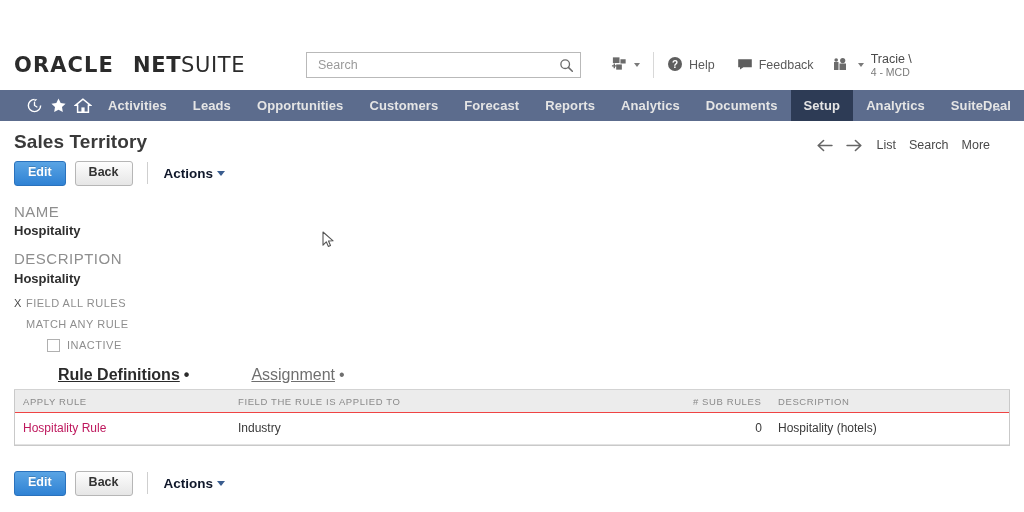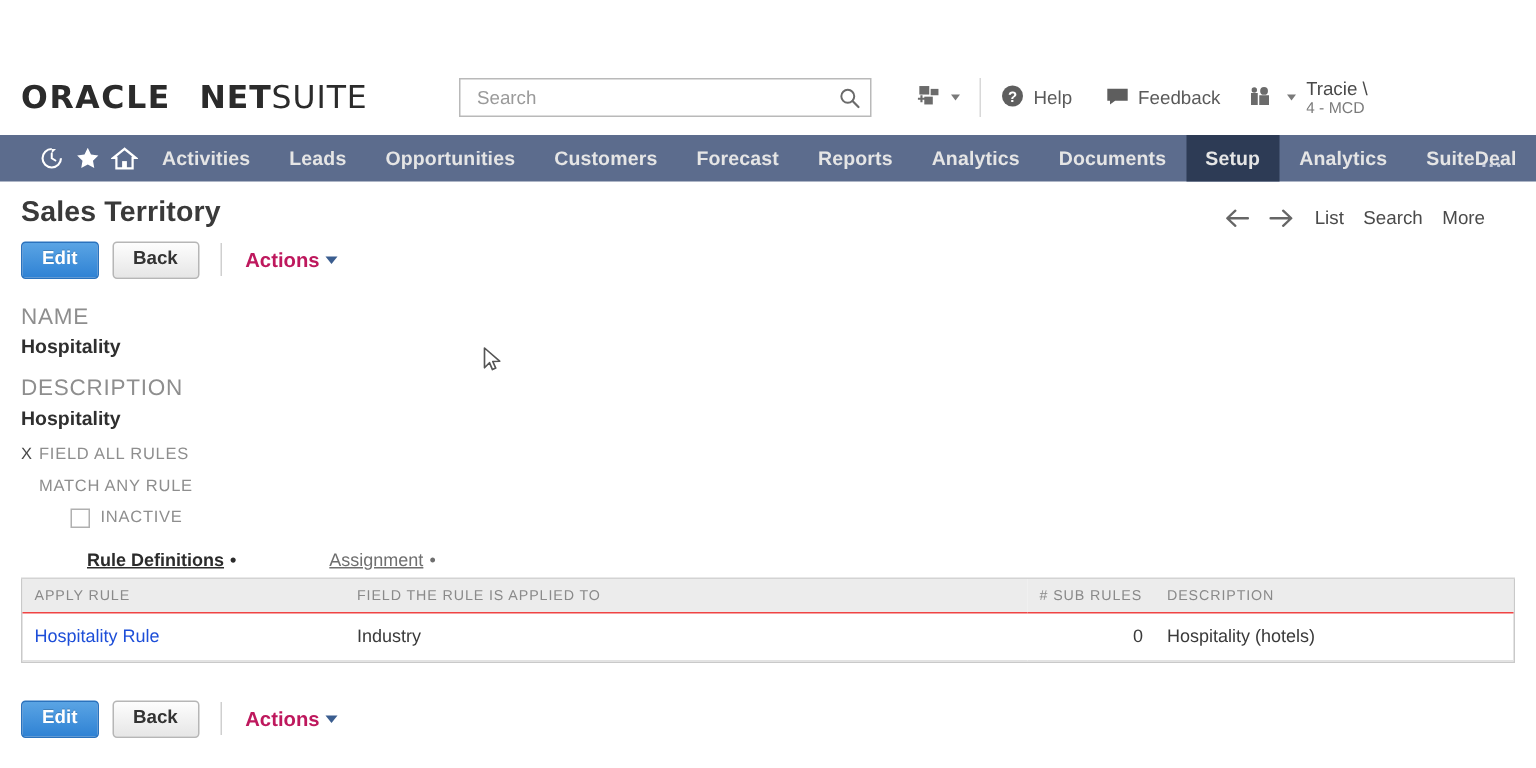--- a/index.html
+++ b/index.html
@@ -233,21 +233,21 @@
     border-color: #b6b6b6;
     color: #333333;
   }
   .btn-divider {
     width: 1px;
     height: 22px;
     background: #cfcfcf;
     margin: 0 7px 0 5px;
   }
   .actions-link {
-    color: #be185d;
+    color: #0f172a;
     font-size: 13.5px;
     font-weight: bold;
     display: flex;
     align-items: center;
     gap: 4px;
     cursor: pointer;
   }
   .caret-actions {
     width: 0; height: 0;
     border-left: 4px solid transparent;
@@ -310,21 +310,21 @@
   
   .sublist { margin-top: 14px; }
   .sublist-tabs {
     display: flex;
     align-items: flex-end;
     gap: 18px;
     border-bottom: 1px solid #d3d3d3;
     padding-bottom: 5px;
   }
   .sublist-tab {
-    font-size: 12px;
+    font-size: 16px;
     color: #6f6f6f;
     cursor: pointer;
     white-space: nowrap;
     padding-left: 44px;
   }
   .sublist-tab .tabtext { text-decoration: underline; }
   .sublist-tab.active {
     color: #2b2b2b;
     font-weight: bold;
   }
@@ -351,21 +351,21 @@
     padding: 6px 8px 5px;
     text-transform: uppercase;
   }
   table.rules tbody td {
     font-size: 12px;
     color: #3a3a3a;
     padding: 8px 8px 9px;
     border-bottom: 1px solid #e2e2e2;
   }
   td.num, th.num { text-align: right; }
-  .cell-link { color: #1d4ed8; }
+  .cell-link { color: #be185d; }
 
   .bottom-btns { margin-top: 25px; }
 
   
   .cursor {
     position: absolute;
     left: 322px;
     top: 231px;
     width: 14px;
     height: 18px;

